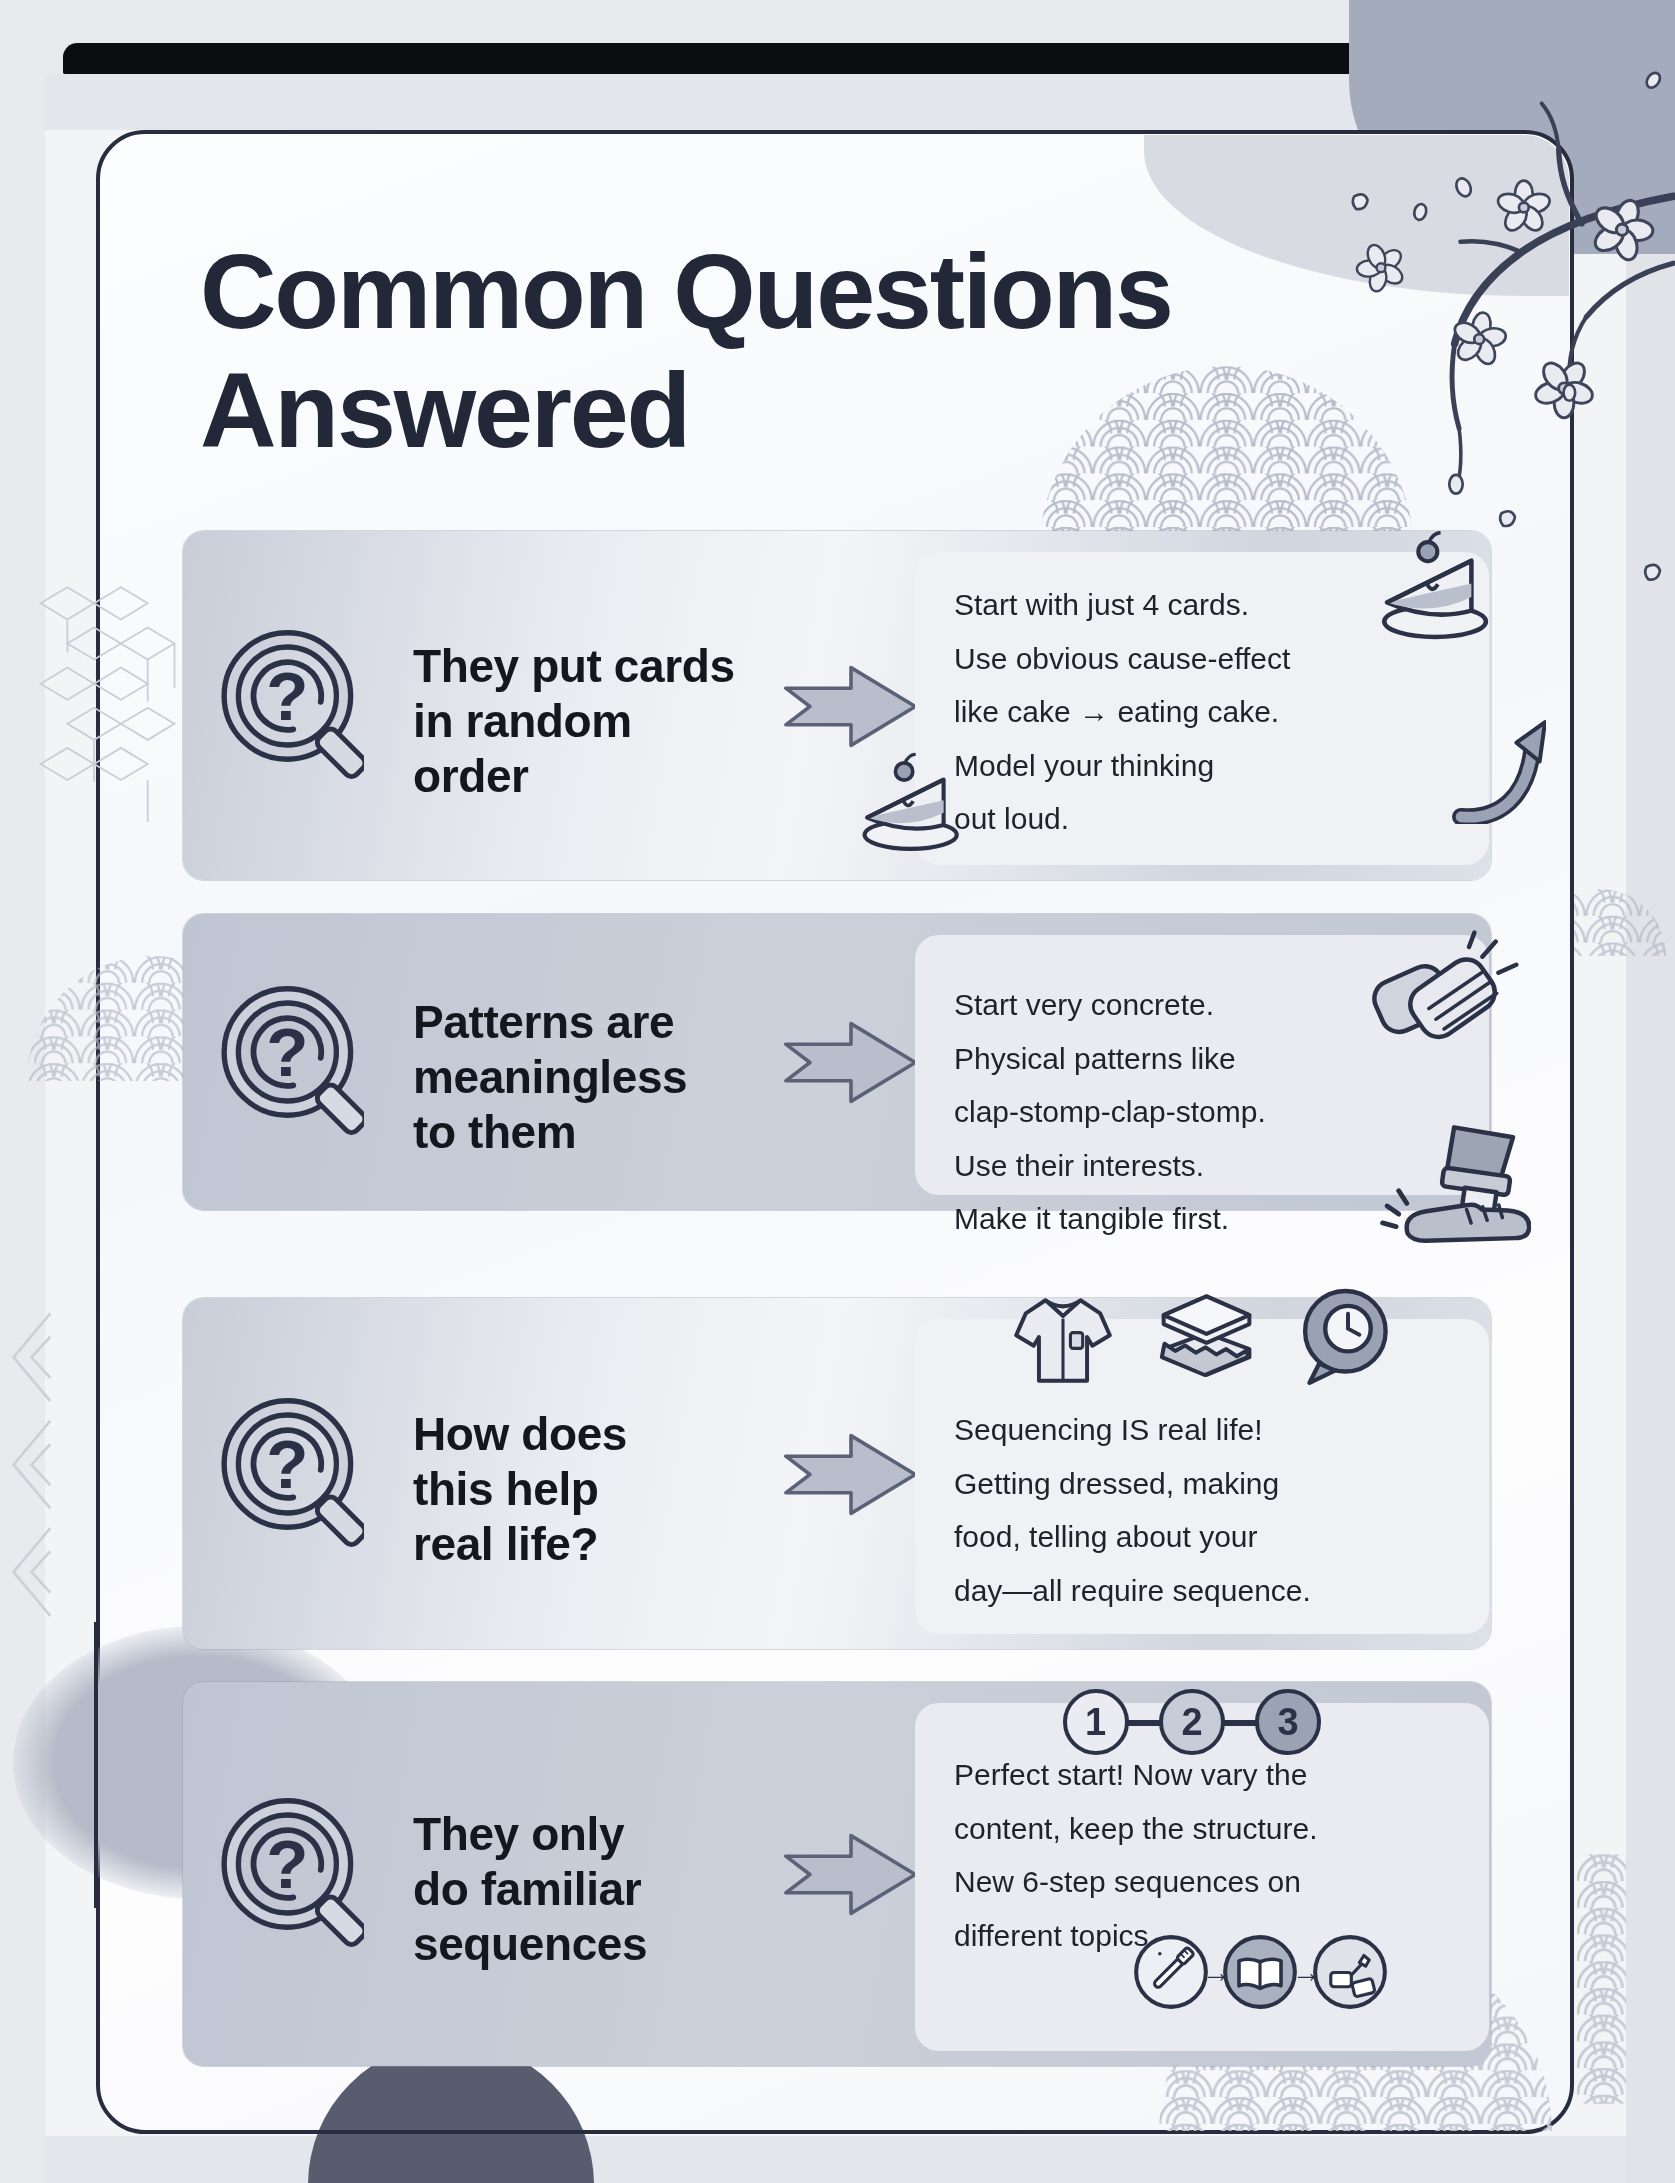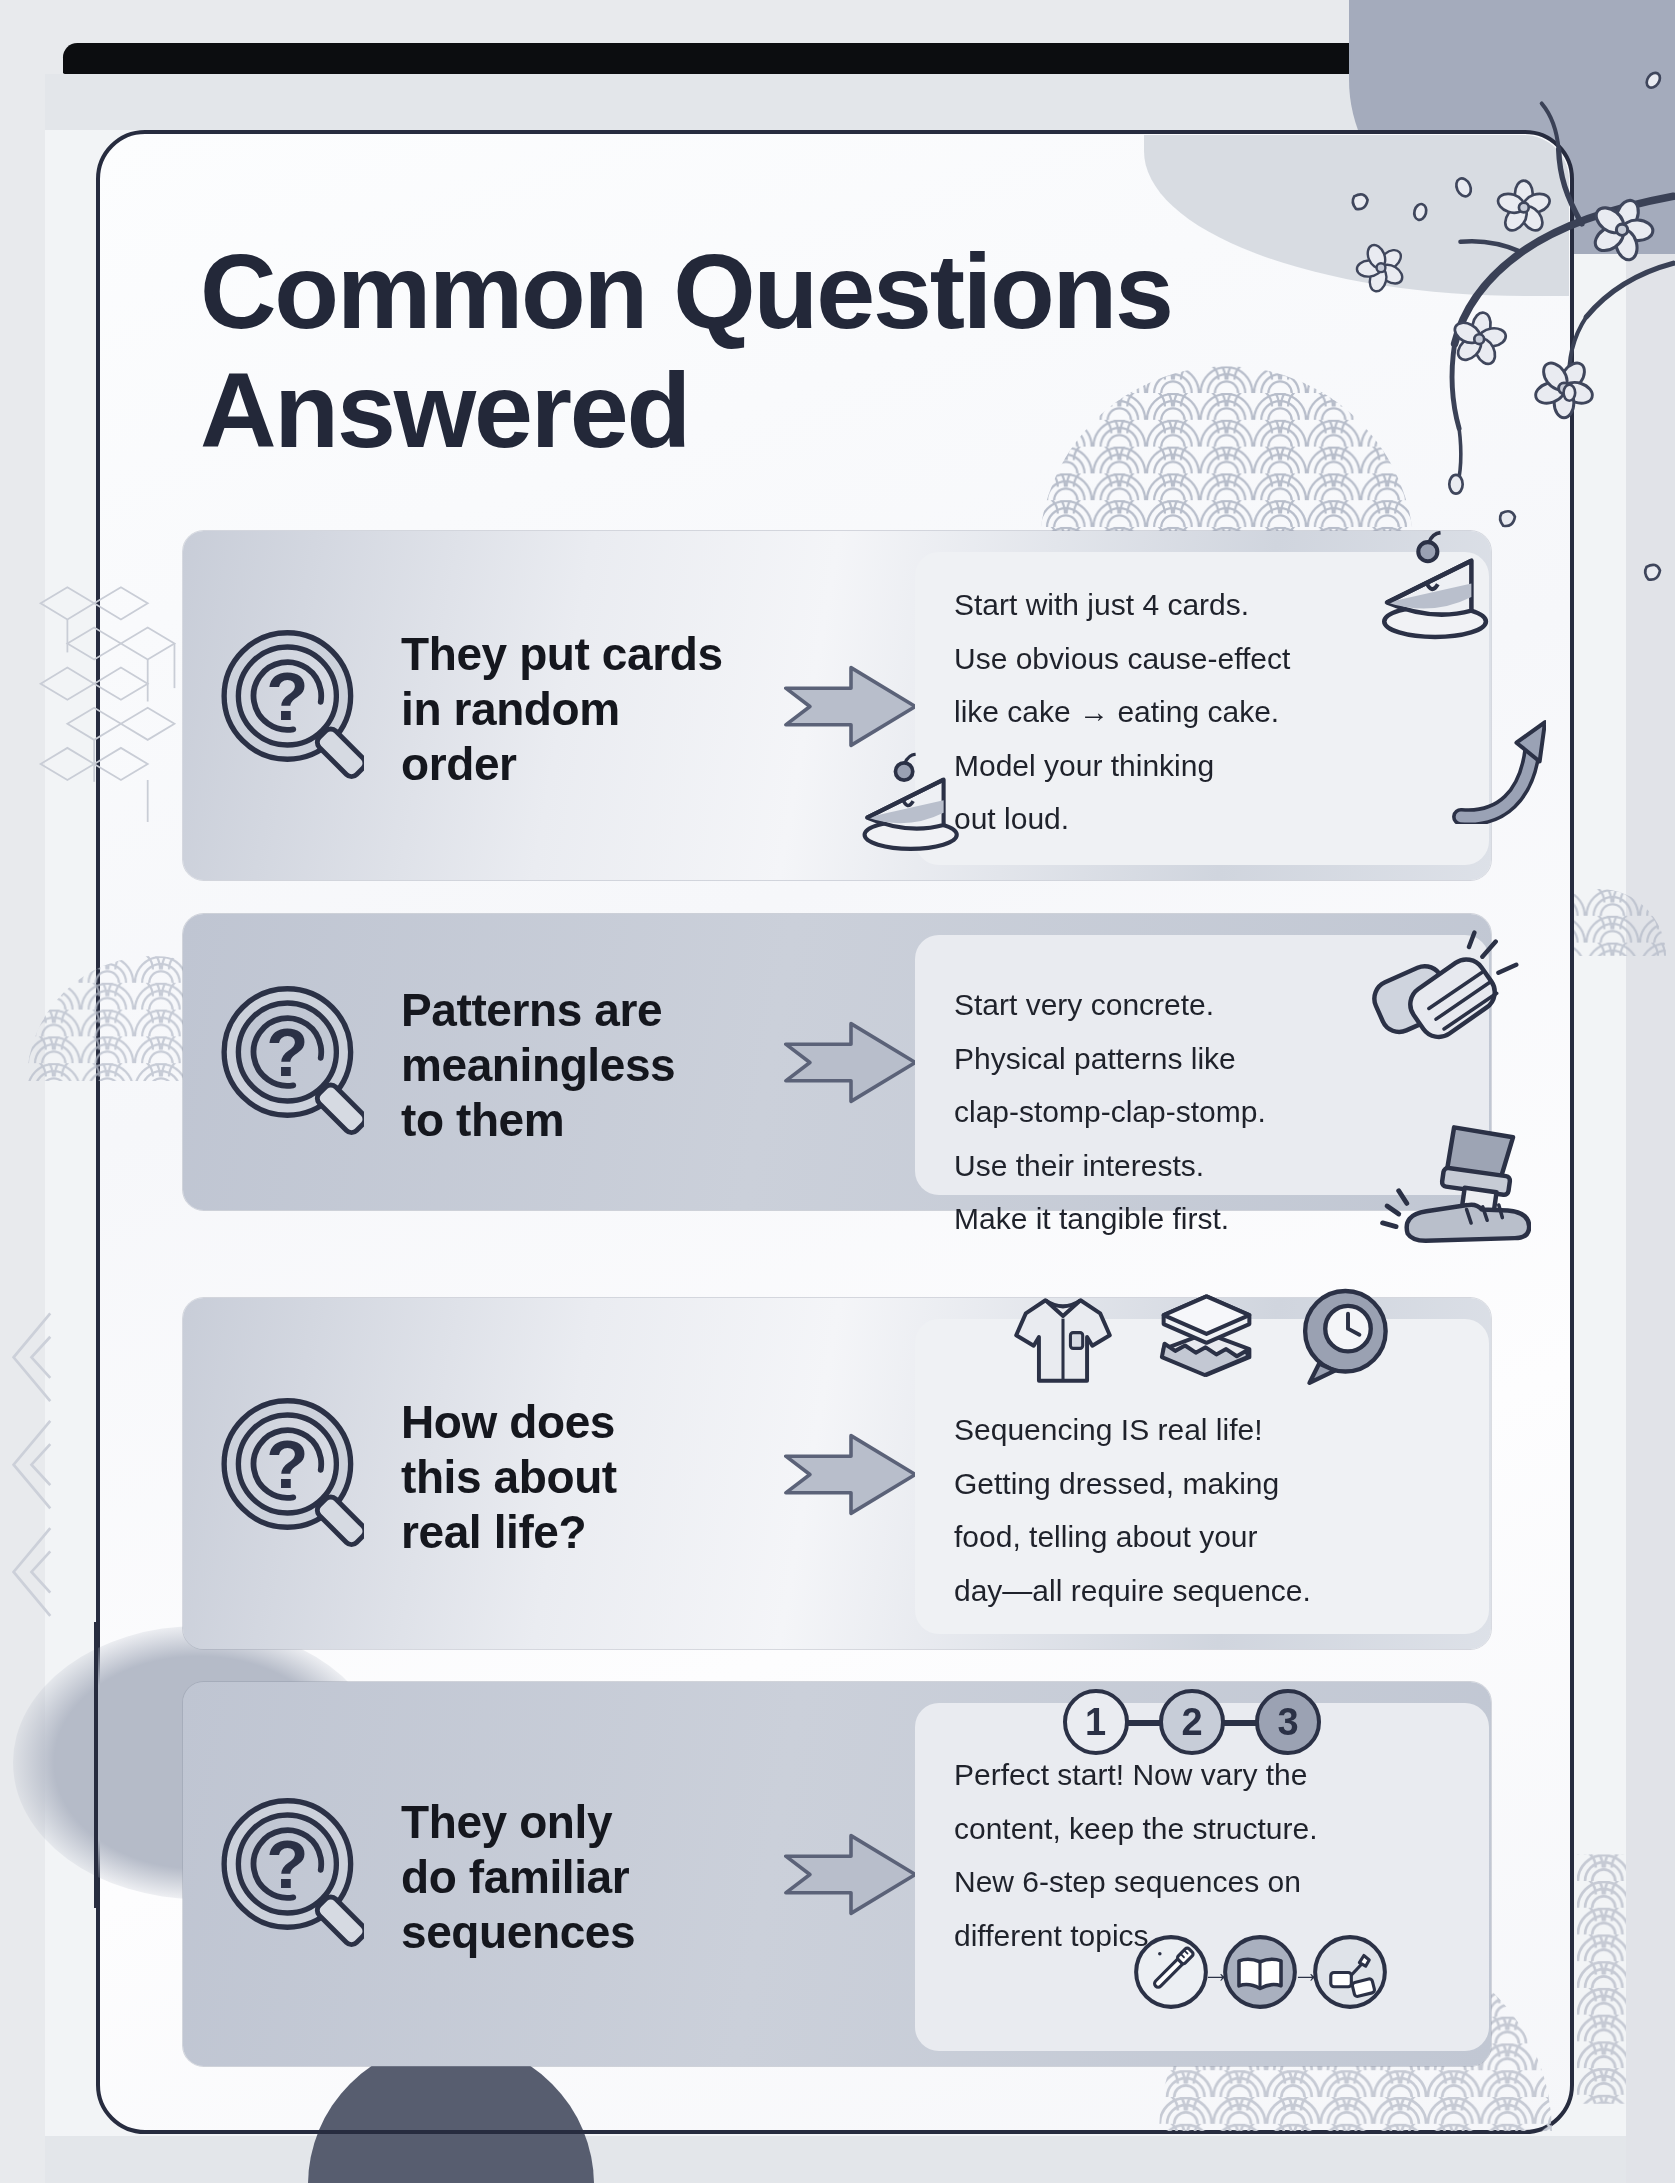--- a/index.html
+++ b/index.html
@@ -32,21 +32,21 @@
   .title{left:190px;top:222px;width:1117px;margin:10px;font-size:106px;line-height:1.12;
          font-weight:800;letter-spacing:-2.2px;color:#232839;white-space:pre-line;}
 
   
   .row{position:absolute;left:183px;width:1308px;border-radius:20.6px;z-index:8;}
   .row.light{background:linear-gradient(100deg,#c8cdd8 0%,#eaecf1 30%,#f4f5f8 48%,#d0d5de 80%,#dde1e8 100%);
              box-shadow:0 0 0 0.9px #9aa0b066;}
   .row.dark{background:linear-gradient(100deg,#bfc5d2 0%,#cbd0da 45%,#c1c7d3 100%);
             box-shadow:0 0 0 0.9px #8e95a566;}
   .qicon{position:absolute;left:34px;top:50%;transform:translateY(-50%);width:147px;height:154px;}
-  .qtext{position:absolute;left:214px;top:50%;transform:translateY(-50%);margin:4px;
+  .qtext{position:absolute;left:214px;top:50%;transform:translateY(-50%);margin:16px;
          font-size:46px;line-height:1.2;font-weight:800;letter-spacing:-0.4px;color:#15171e;
          white-space:pre-line;}
   .barrow{position:absolute;left:601px;top:calc(50% - 42px);width:134px;height:85px;}
   .answer{position:absolute;left:732px;top:21.4px;bottom:15px;width:574px;border-radius:24px;}
   .answer.la{background:#eff1f4;}
   .answer.da{background:#e9ebf0;}
   .txt{position:absolute;left:39px;right:18px;margin:0;font-size:30px;line-height:1.78;
        font-weight:500;color:#1f222b;white-space:pre-line;}
   .deco{position:absolute;}
 
@@ -335,21 +335,21 @@
     </div>
   </section>
 
   <section class="row light" style="top:1298px;height:351px">
     <div class="qicon">
       <svg width="147" height="154" viewBox="0 0 330 345">
           <use href="#qmag"></use>
         </svg>
     </div>
     <h2 class="qtext">How does
-this about
+this help
 real life?</h2>
     <div class="barrow">
       <svg width="134" height="85" viewBox="0 0 300 190">
           <use href="#barrow"></use>
         </svg>
     </div>
     <div class="answer la">
       <p class="txt" style="top:84px">Sequencing IS real life!
 Getting dressed, making
 food, telling about your

